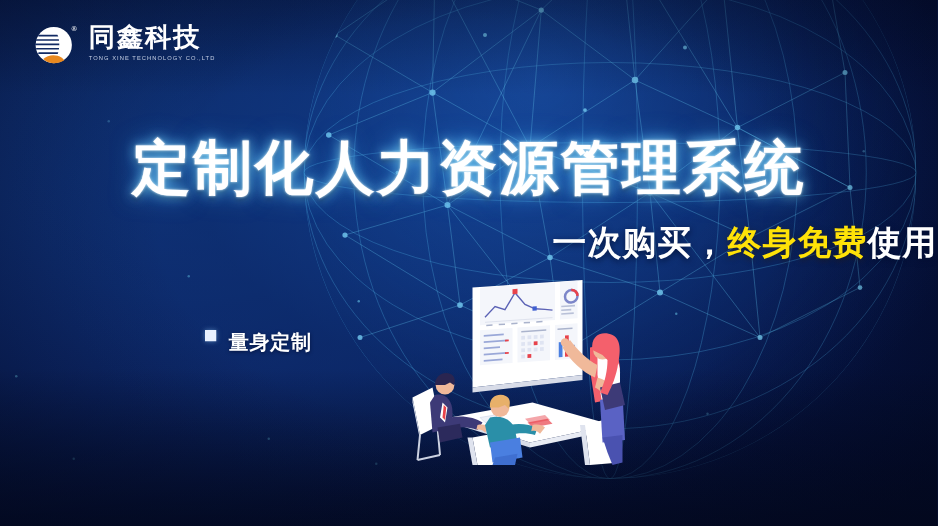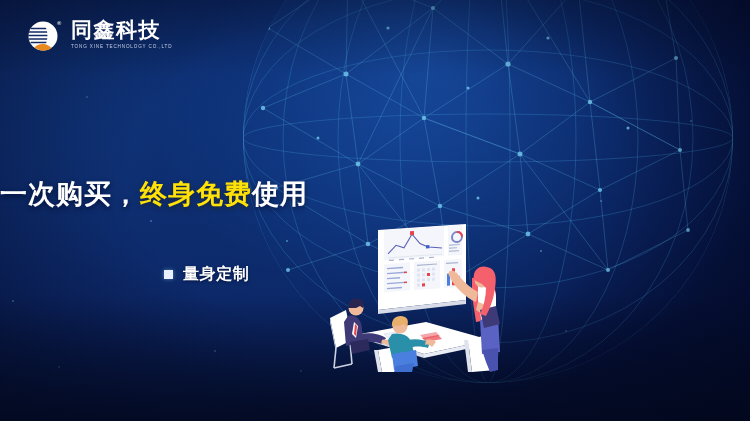--- a/index.html
+++ b/index.html
@@ -45,30 +45,30 @@
     font-family:"DejaVu Sans","Liberation Sans",sans-serif;
     font-size:47px;font-weight:700;color:#ffffff;letter-spacing:2px;
     text-shadow:
       0 0 2px #eaf7ff,
       0 0 9px rgba(120,215,255,.95),
       0 0 20px rgba(60,170,255,.75),
       0 3px 4px rgba(2,12,46,.85);
     white-space:nowrap;
   }
   .subline{
-    position:absolute;left:0;right:0;top:176px;text-align:left;
+    position:absolute;left:0;right:0;top:176px;text-align:right;
     font-family:"DejaVu Sans","Liberation Sans",sans-serif;
     font-size:27px;font-weight:700;color:#ffffff;letter-spacing:1px;
     text-shadow:0 2px 5px rgba(2,12,46,.8);white-space:nowrap;
   }
   .subline .hl{color:#ffe208;text-shadow:0 2px 5px rgba(40,25,0,.55);}
 
   
   .bullets{position:absolute;left:164px;top:264px;display:flex;flex-direction:column;gap:13px;}
-  .bullet{display:flex;align-items:center;gap:10px;}
+  .bullet{display:flex;align-items:flex-start;gap:10px;}
   .bullet .sq{width:9px;height:9px;background:#e9f1ff;flex:0 0 9px;box-shadow:0 0 4px rgba(150,210,255,.5);}
   .bullet .txt{
     color:#ffffff;font-size:16px;font-weight:700;letter-spacing:.6px;
     font-family:"DejaVu Sans","Liberation Sans",sans-serif;
     text-shadow:0 1px 3px rgba(2,12,46,.75);white-space:nowrap;
   }
 
   
   .illus{position:absolute;left:300px;top:222px;width:240px;height:150px;}
   .illus svg{width:100%;height:100%;display:block;overflow:visible;}
@@ -185,20 +185,21 @@
         <path d="M8.6 30.2 C11.6 27.4 16 26.4 20.2 27.6 C22.4 28.3 24.2 29.6 25.4 31.2 C22.8 33 19.6 33.8 16.4 33.6 C13.4 33.4 10.6 32.2 8.6 30.2 Z" fill="#e8881f"></path>
         <text x="30.5" y="7.6" font-size="5.4" fill="#ffffff" font-family="DejaVu Sans, sans-serif">®</text>
       </svg>
     </div>
     <div class="logo-text">
       <div class="logo-cn">同鑫科技</div>
       <div class="logo-en">TONG XINE TECHNOLOGY CO.,LTD</div>
     </div>
   </div>
 
+  <div class="headline">定制化人力资源管理系统</div>
 
   <div class="subline">
     <span>一次购买，</span><span class="hl">终身免费</span><span>使用</span>
   </div>
 
   <div class="bullets">
     <div class="bullet">
       <span class="sq"></span>
       <span class="txt">量身定制</span>
     </div>

